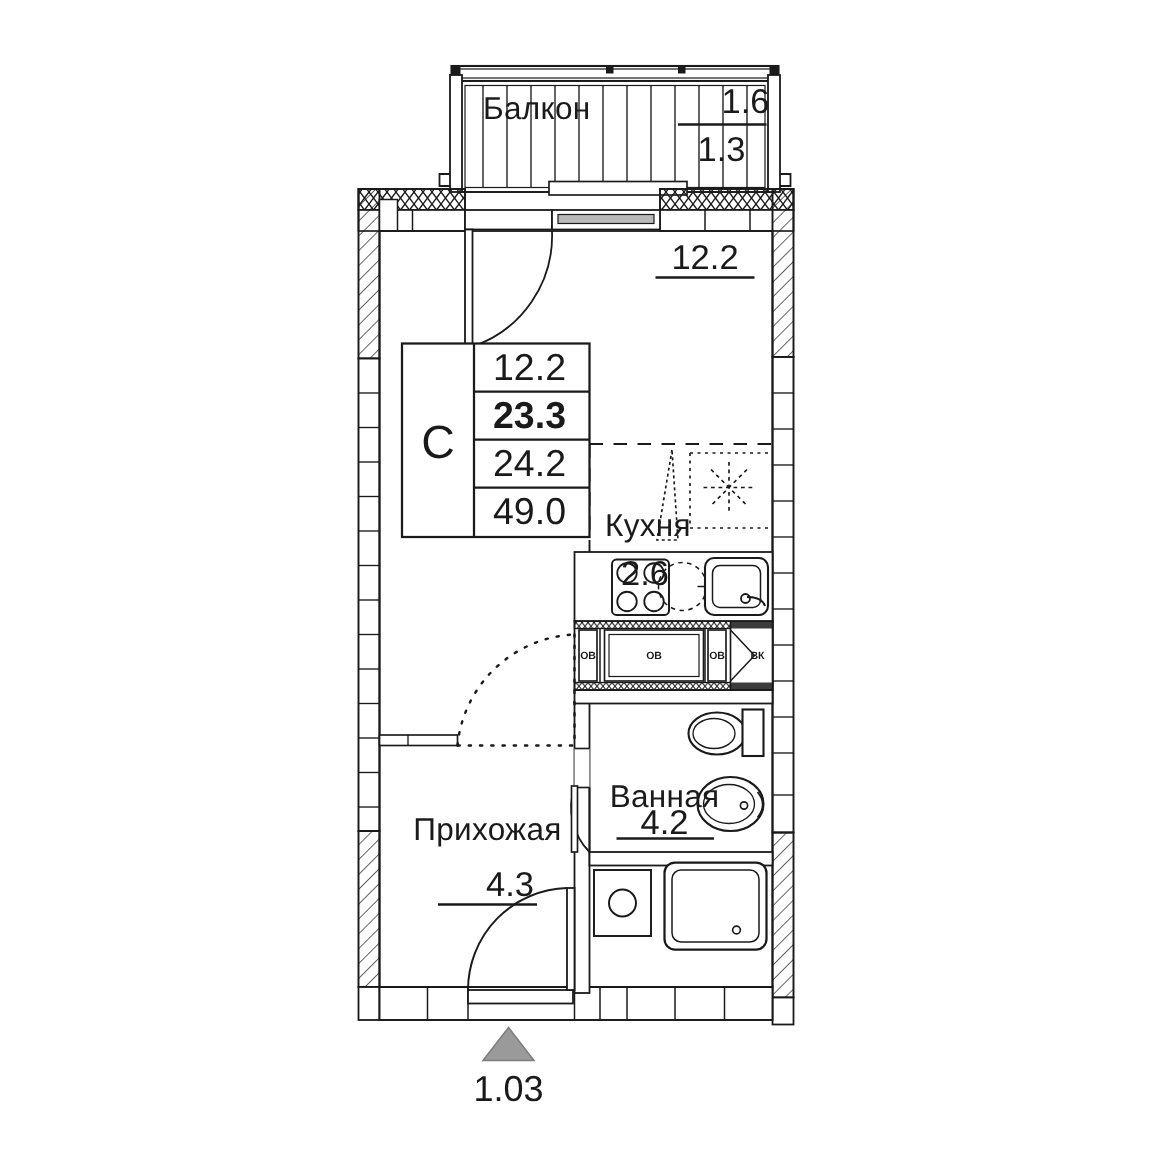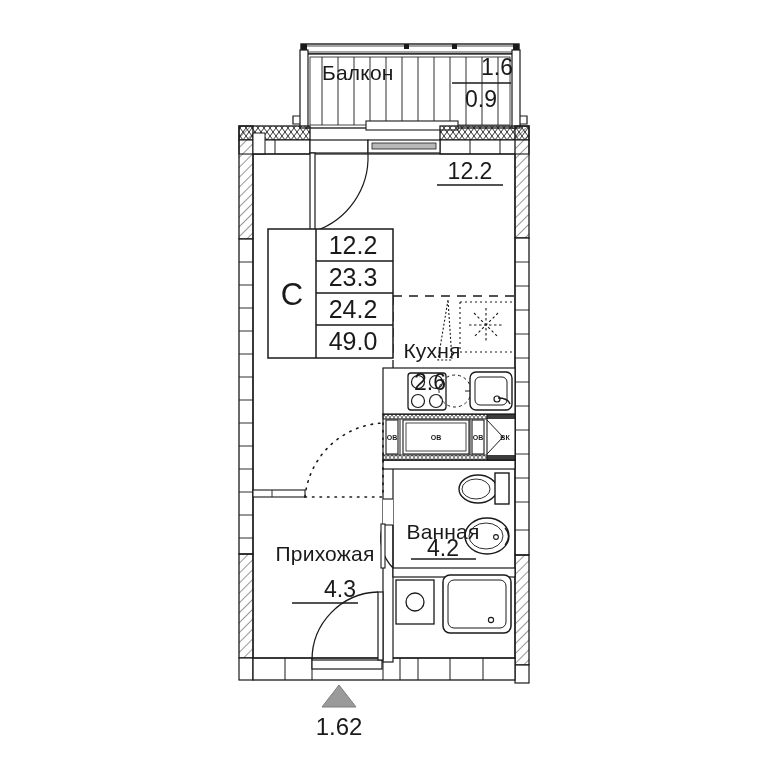--- a/index.html
+++ b/index.html
@@ -322,39 +322,39 @@
       <line x1="292" y1="603" x2="358" y2="603" stroke="#1a1a1a" stroke-width="1.7"></line>
     </g>
 
     <g>
       <polygon points="339,685 356,707 322,707" fill="#9a9a9a" stroke="#7d7d7d" stroke-width="1"></polygon>
     </g>
   </svg>
 
   <div class="lbl lbl-room" style="left:322px; top:62px;">Балкон</div>
   <div class="lbl lbl-area" style="left:481px; top:56px;">1.6</div>
-  <div class="lbl lbl-area center" style="left:481px; top:88px;">0.9</div>
+  <div class="lbl lbl-area center" style="left:481px; top:88px;">1.3</div>
 
   <div class="lbl lbl-area center" style="left:470px; top:160px;">12.2</div>
 
   <div class="lbl lbl-c center" style="left:292px; top:279px;">С</div>
   <div class="lbl lbl-tbl center" style="left:353px; top:233px;">12.2</div>
-  <div class="lbl lbl-tbl center" style="left:353px; top:265px;">23.3</div>
+  <div class="lbl lbl-tbl center" style="left:353px; top:265px;font-weight:bold;">23.3</div>
   <div class="lbl lbl-tbl center" style="left:353px; top:297px;">24.2</div>
   <div class="lbl lbl-tbl center" style="left:353px; top:329px;">49.0</div>
 
   <div class="lbl lbl-room center" style="left:432px; top:340px;">Кухня</div>
   <div class="lbl lbl-kitchnum center" style="left:430px; top:371px;">2.6</div>
 
   <div class="lbl lbl-room center" style="left:443px; top:521px;">Ванная</div>
   <div class="lbl lbl-area center" style="left:443px; top:537px;">4.2</div>
 
   <div class="lbl lbl-room center" style="left:325px; top:543px;">Прихожая</div>
   <div class="lbl lbl-area center" style="left:325px; top:578px;margin-left:15px;">4.3</div>
 
   <div class="lbl lbl-small center" style="left:392px; top:434px;">ОВ</div>
   <div class="lbl lbl-small center" style="left:436px; top:434px;">ОВ</div>
   <div class="lbl lbl-small center" style="left:478px; top:434px;">ОВ</div>
   <div class="lbl lbl-small center" style="left:505px; top:434px;">ВК</div>
 
-  <div class="lbl lbl-bottom center" style="left:339px; top:715px;">1.62</div>
+  <div class="lbl lbl-bottom center" style="left:339px; top:715px;">1.03</div>
 
 </div>
 
 </body></html>

